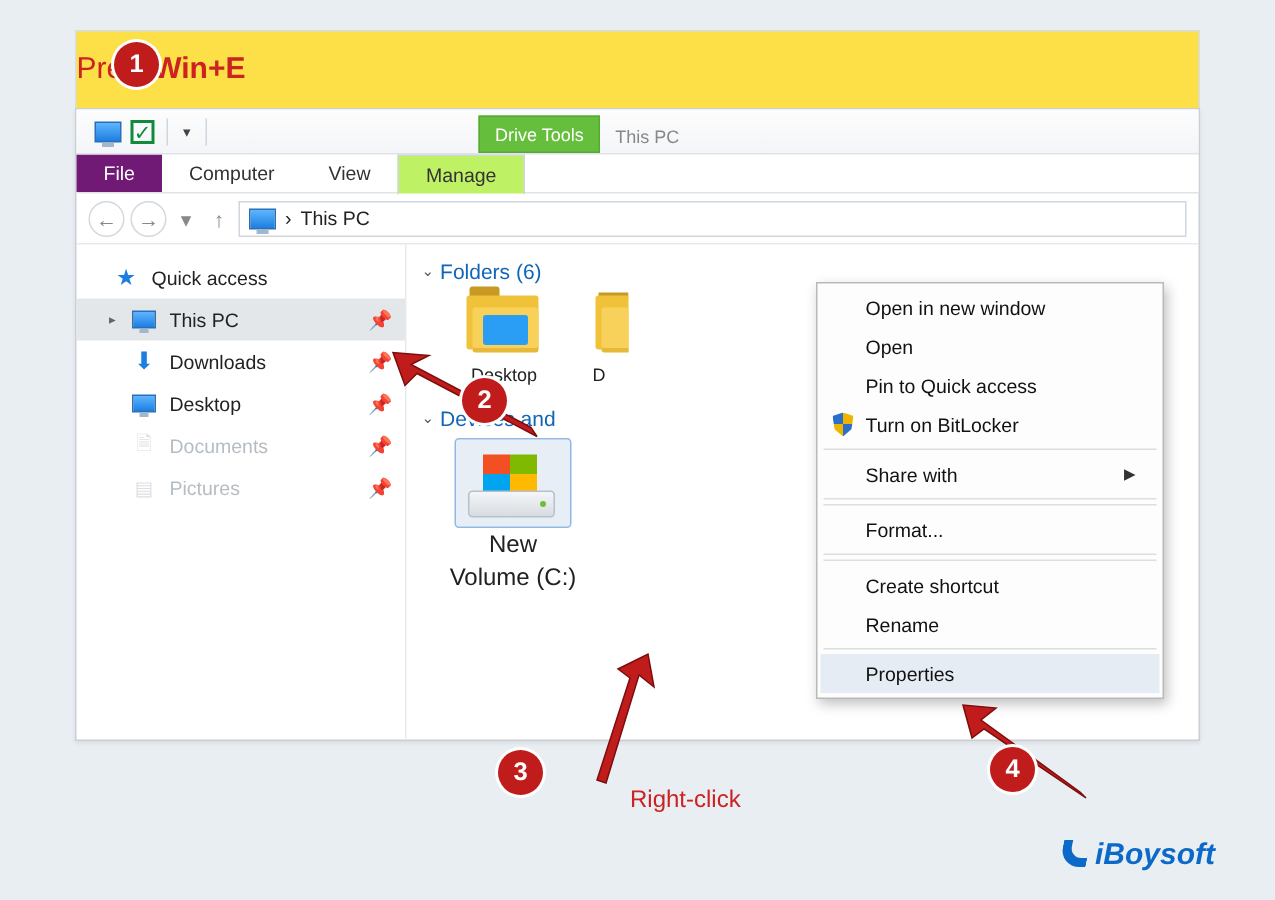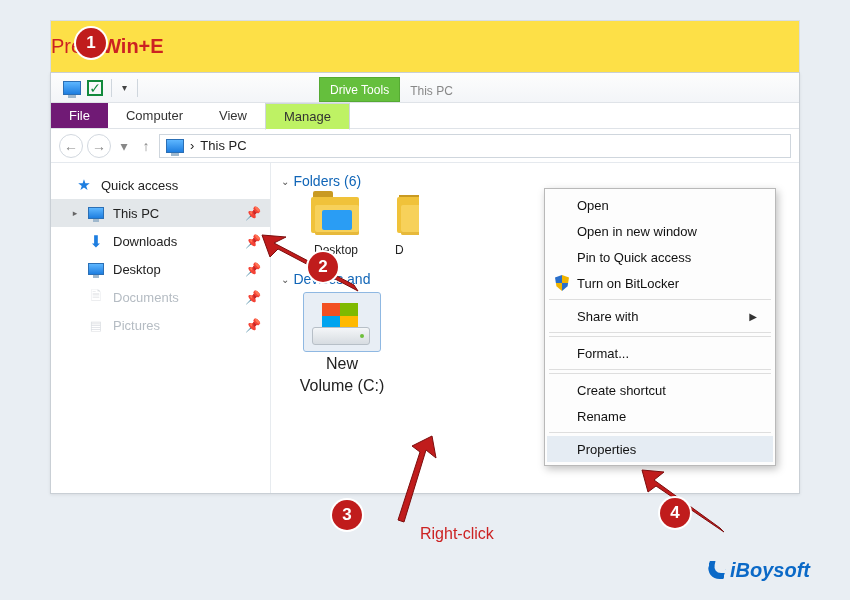--- a/index.html
+++ b/index.html
@@ -271,24 +271,24 @@
             <span>New</span>
             <span>Volume (C:)</span>
           </div>
         </div>
       </div>
     </div>
   </div>
 
   <div class="ctxmenu">
     <div class="mi">
+        <span>Open in new window</span>
+      </div>
+    <div class="mi">
         <span>Open</span>
-      </div>
-    <div class="mi">
-        <span>Open in new window</span>
       </div>
     <div class="mi">
         <span>Pin to Quick access</span>
       </div>
     <div class="mi">
       <span class="micon">
           <span class="shield"></span>
         </span>
       <span>Turn on BitLocker</span>
     </div>

